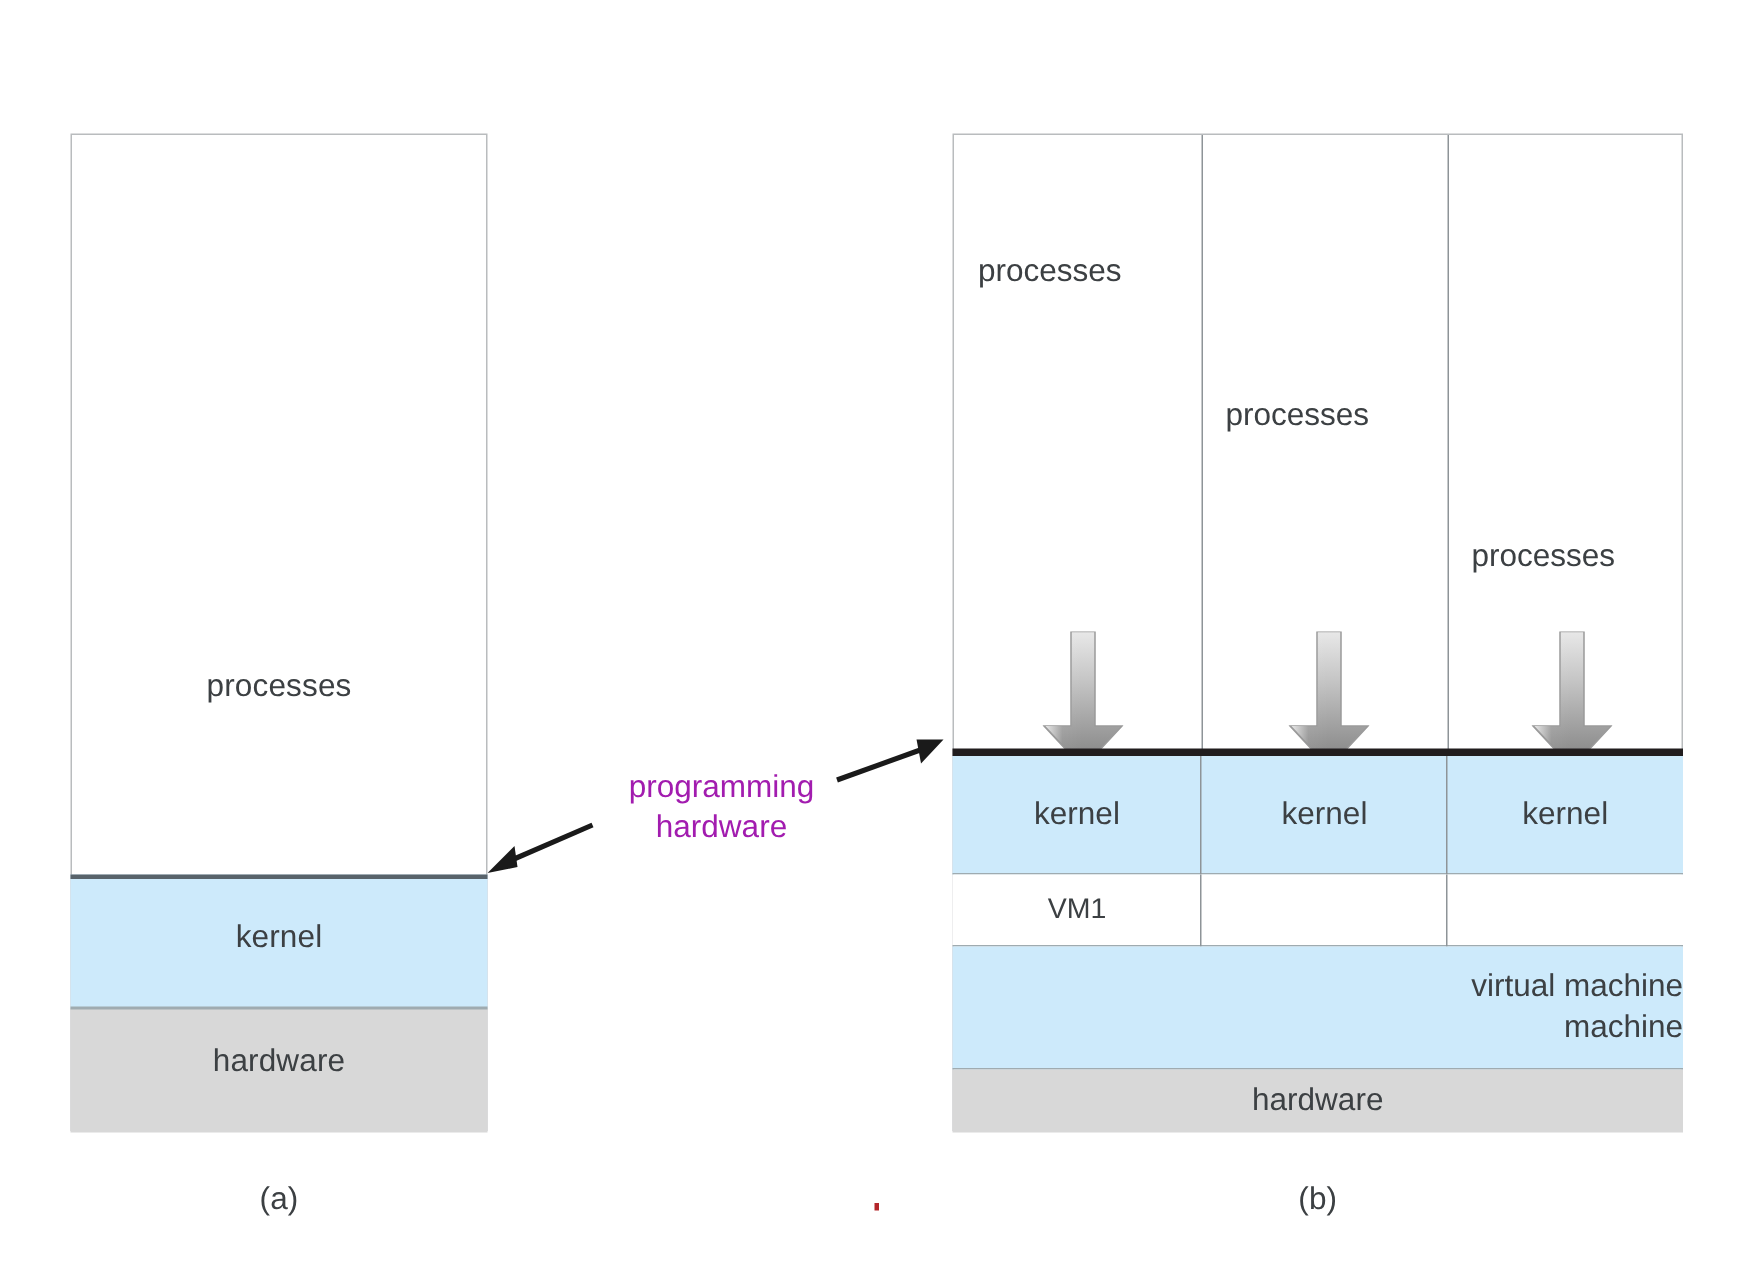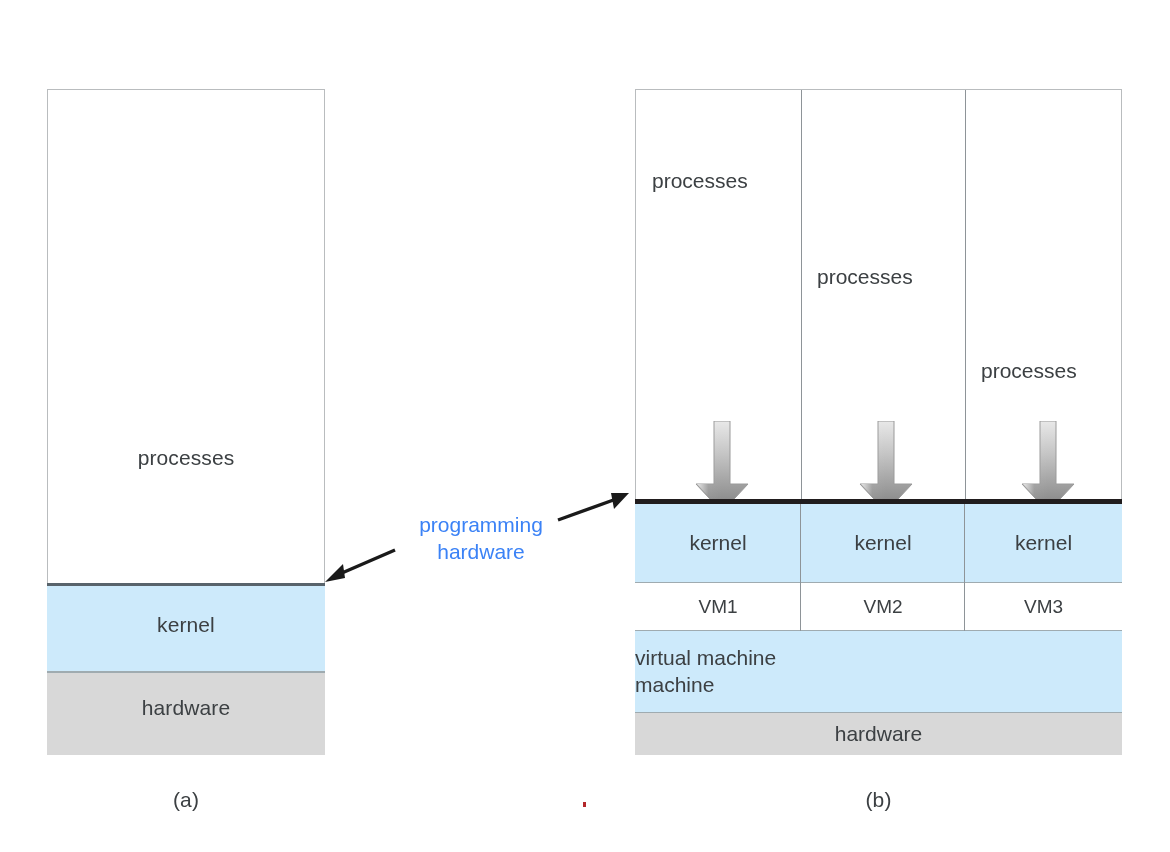--- a/index.html
+++ b/index.html
@@ -184,21 +184,21 @@
   .b-cell-2 { left: 166px; width: 164px; }
   .b-cell-3 { left: 330px; width: 157px; }
 
   .vm-lbl { font-size: 19px; }
 
   #b-vmm-label {
     position: absolute;
     left: 0; right: 0; top: 0; bottom: 0;
     display: flex;
     flex-direction: column;
-    align-items: flex-start;
+    align-items: flex-end;
     justify-content: center;
     font-size: 21px;
     line-height: 1.28;
     color: #3c4043;
     text-align: center;
   }
   #b-hardware-label {
     position: absolute;
     left: 0; right: 0; top: 0; bottom: 0;
     display: flex;
@@ -226,21 +226,21 @@
 
   
   #annotation {
     position: absolute;
     left: 386px;
     top: 511px;
     width: 190px;
     text-align: center;
     font-size: 21px;
     line-height: 1.3;
-    color: #3b82f6;
+    color: #a21caf;
   }
   #annotation-arrows {
     position: absolute;
     left: 325px;
     top: 490px;
   }
 
   
   #caption-a {
     left: 47px;
@@ -383,22 +383,20 @@
       <div class="row-divider" id="b-kernel-div-2"></div>
       <div class="b-cell-label b-cell-1">kernel</div>
       <div class="b-cell-label b-cell-2">kernel</div>
       <div class="b-cell-label b-cell-3">kernel</div>
     </div>
 
     <div id="b-vm-row">
       <div class="row-divider" id="b-vm-div-1"></div>
       <div class="row-divider" id="b-vm-div-2"></div>
       <div class="b-cell-label b-cell-1 vm-lbl">VM1</div>
-      <div class="b-cell-label b-cell-2 vm-lbl">VM2</div>
-      <div class="b-cell-label b-cell-3 vm-lbl">VM3</div>
     </div>
 
     <div id="b-vmm-row">
       <div id="b-vmm-label">
         <span>virtual machine</span>
         <span>machine</span>
       </div>
     </div>
 
     <div id="b-hardware-row">

